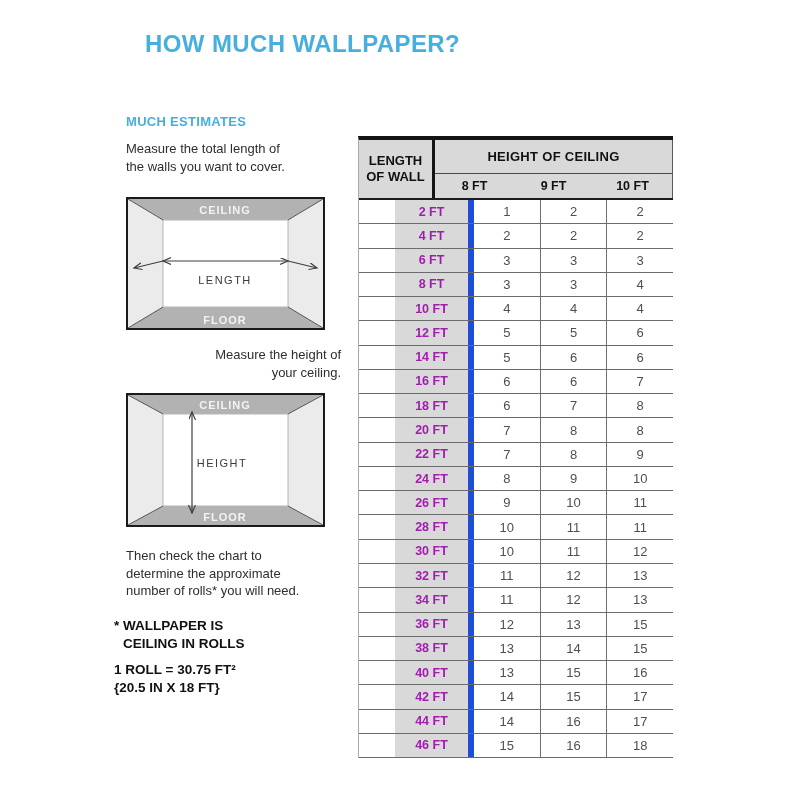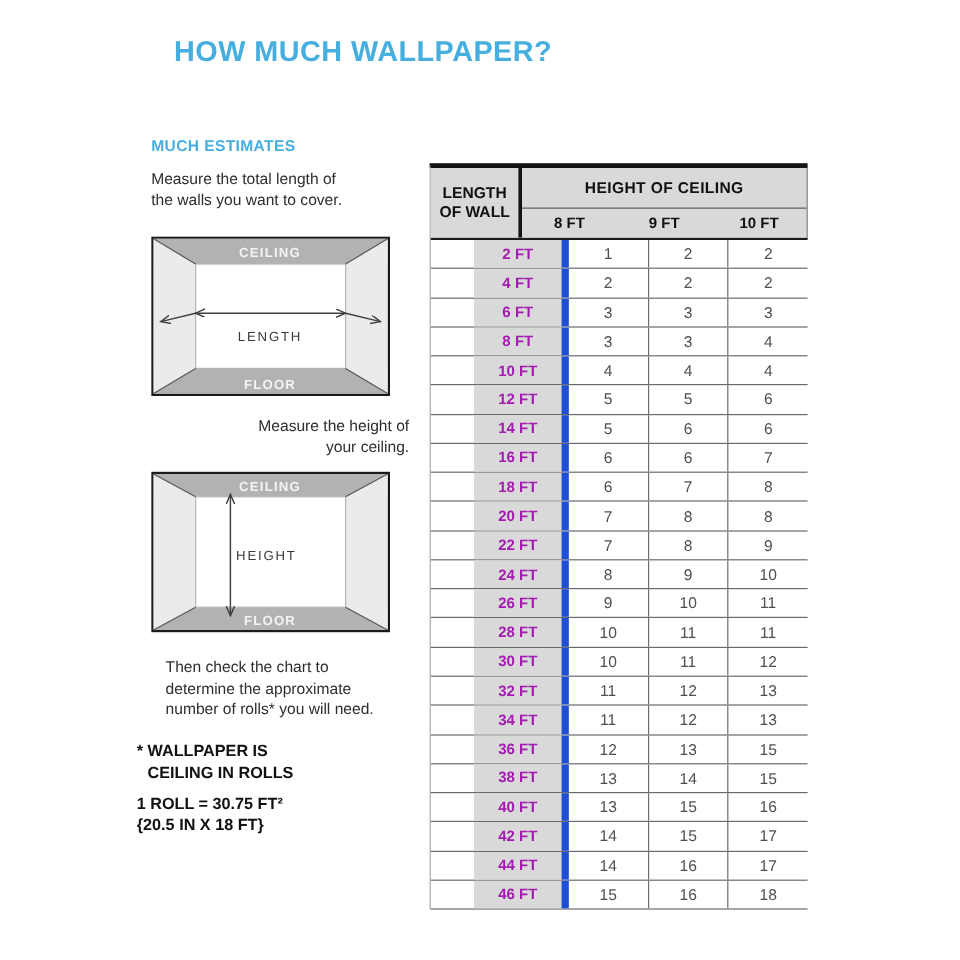--- a/index.html
+++ b/index.html
@@ -8,21 +8,21 @@
 
   .page-title{position:absolute;left:126px;top:30px;font-size:24px;font-weight:bold;color:#47afdf;letter-spacing:0.4px;margin-left:19px;}
 
   .subheading{font-size:13px;font-weight:bold;color:#47afdf;letter-spacing:0.3px;}
   .left-heading{position:absolute;left:126px;top:114px;}
   .table-heading{position:absolute;left:358px;top:114px;width:315px;text-align:center;}
 
   .para{position:absolute;left:126px;width:215px;font-size:13px;color:#2e2e2e;line-height:17.5px;white-space:pre-line;margin:0;}
   .para1{top:140px;}
   .para2{top:346px;text-align:right;}
-  .para3{top:547px;margin-left:12px;}
+  .para3{top:547px;}
 
   .boldnote{position:absolute;left:114px;font-size:13.5px;font-weight:bold;color:#111;line-height:18.5px;margin:0;}
   .note1{top:617px;}
   .note2{top:635px;padding-left:9px;}
   .roll1{top:661px;}
   .roll2{top:679px;}
 
   .diagram{position:absolute;left:126px;}
   .diagram1{top:197px;}
   .diagram2{top:393px;}

